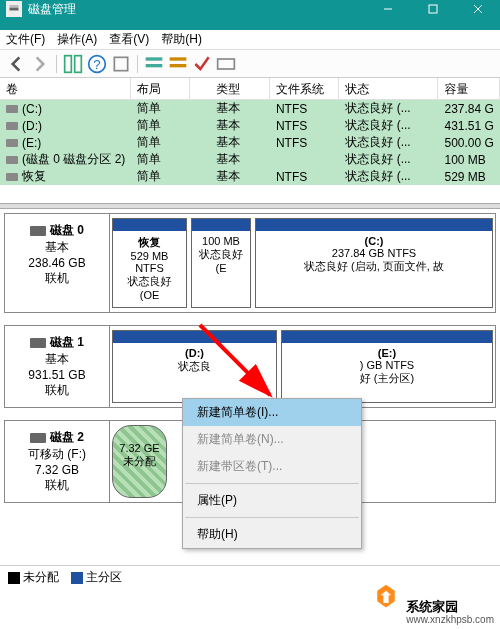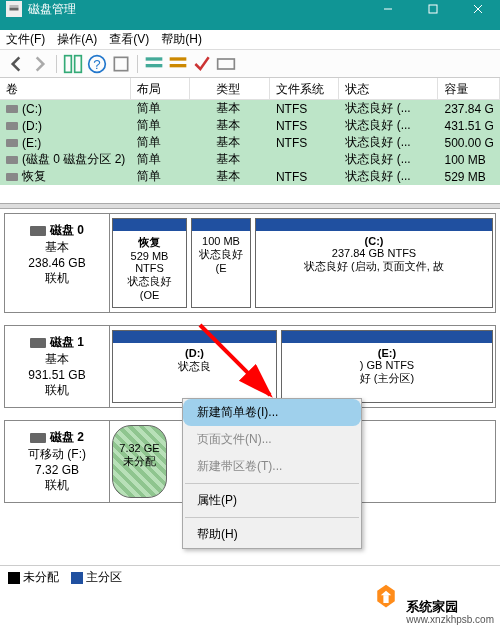--- a/index.html
+++ b/index.html
@@ -32,21 +32,21 @@
   .disk-parts { flex: 1; display: flex; background: #fff; }
   .part { border: 1px solid #666; margin: 4px 2px; font-size: 11px; padding: 6px; overflow: hidden; }
   .part .pname { font-weight: bold; }
   .part-hdr { height: 12px; margin: -6px -6px 4px -6px; }
   .hdr-blue { background: #2050a0; }
   .unalloc { background: repeating-linear-gradient(45deg, #b8e0b8 0, #b8e0b8 4px, #8fc58f 4px, #8fc58f 8px); border-radius: 19px; }
   .legend { position: absolute; left: 0; bottom: 40px; width: 100%; height: 24px; border-top: 1px solid #ccc; background: #fff; display: flex; align-items: center; padding: 0 8px; font-size: 12px; gap: 12px; }
   .legend-box { width: 12px; height: 12px; display: inline-block; vertical-align: middle; margin-right: 3px; }
   .ctx-menu { position: absolute; left: 182px; top: 398px; width: 180px; background: #f0f0f0; border: 1px solid #a8a8a8; box-shadow: 2px 2px 4px rgba(0,0,0,0.25); font-size: 12px; z-index: 10; }
   .ctx-item { padding: 5px 14px; }
-  .ctx-item.hl { background: #9fd0ec; border-radius: 8px; }
+  .ctx-item.hl { background: #9fd0ec; }
   .ctx-item.dis { color: #888; }
   .ctx-sep { height: 1px; background: #c8c8c8; margin: 3px 2px; }
   .arrow { position: absolute; left: 195px; top: 320px; z-index: 11; pointer-events: none; }
   .watermark { position: absolute; right: 6px; bottom: 4px; display: flex; align-items: center; gap: 6px; font-size: 13px; }
   .wm-logo { width: 28px; height: 28px; }
   .wm-text { display: flex; flex-direction: column; line-height: 1.1; }
   .wm-cn { font-weight: bold; margin-top: 32px; }
   .wm-url { font-size: 10px; color: #555; }
 </style>
 </head>
@@ -265,21 +265,21 @@
   </div>
 </div>
 
 <div class="legend">
   <span><span class="legend-box" style="background:#000"></span><span>未分配</span></span>
   <span><span class="legend-box" style="background:#2050a0"></span><span>主分区</span></span>
 </div>
 
 <div class="ctx-menu">
   <div class="ctx-item hl">新建简单卷(I)...</div>
-  <div class="ctx-item dis">页面文件(N)...</div>
+  <div class="ctx-item dis">新建简单卷(N)...</div>
   <div class="ctx-item dis">新建带区卷(T)...</div>
   <div class="ctx-sep"></div>
   <div class="ctx-item">属性(P)</div>
   <div class="ctx-sep"></div>
   <div class="ctx-item">帮助(H)</div>
 </div>
 
 <svg class="arrow" width="90" height="90">
   <defs>
       <marker id="ah" markerWidth="10" markerHeight="10" refX="8" refY="3" orient="auto">

